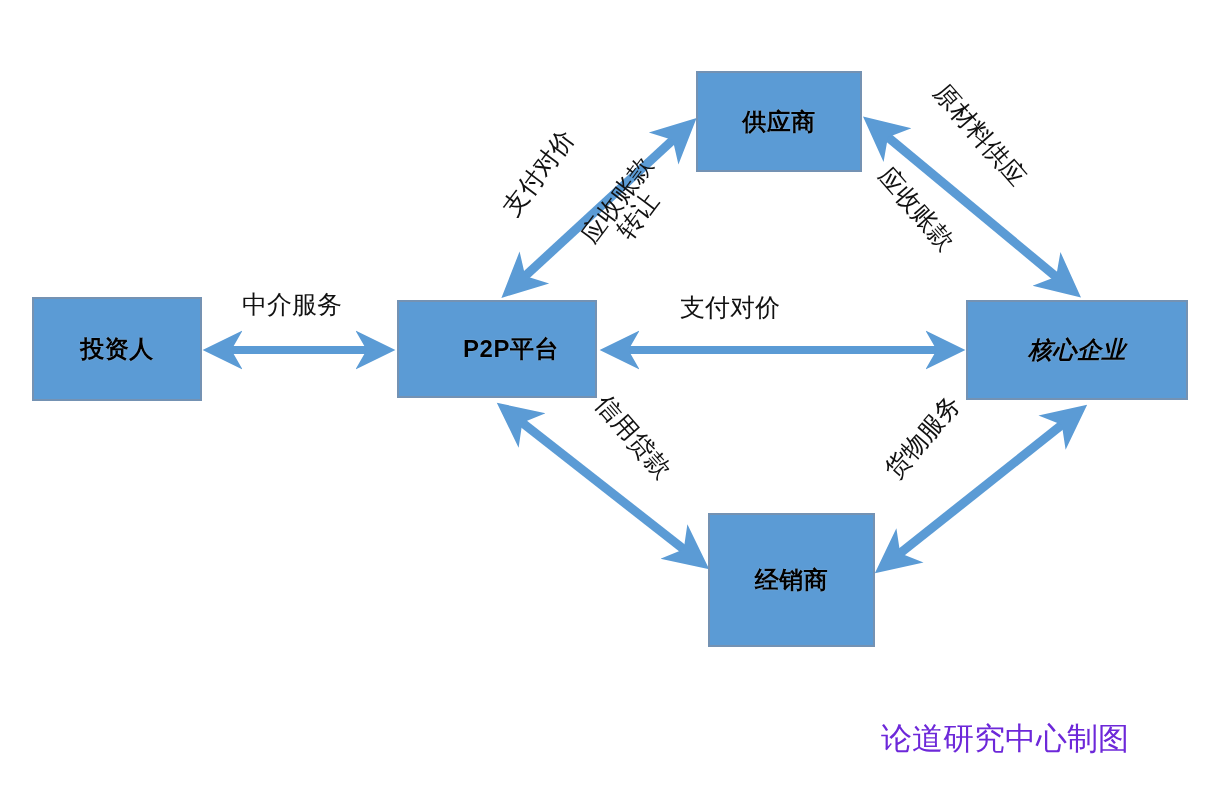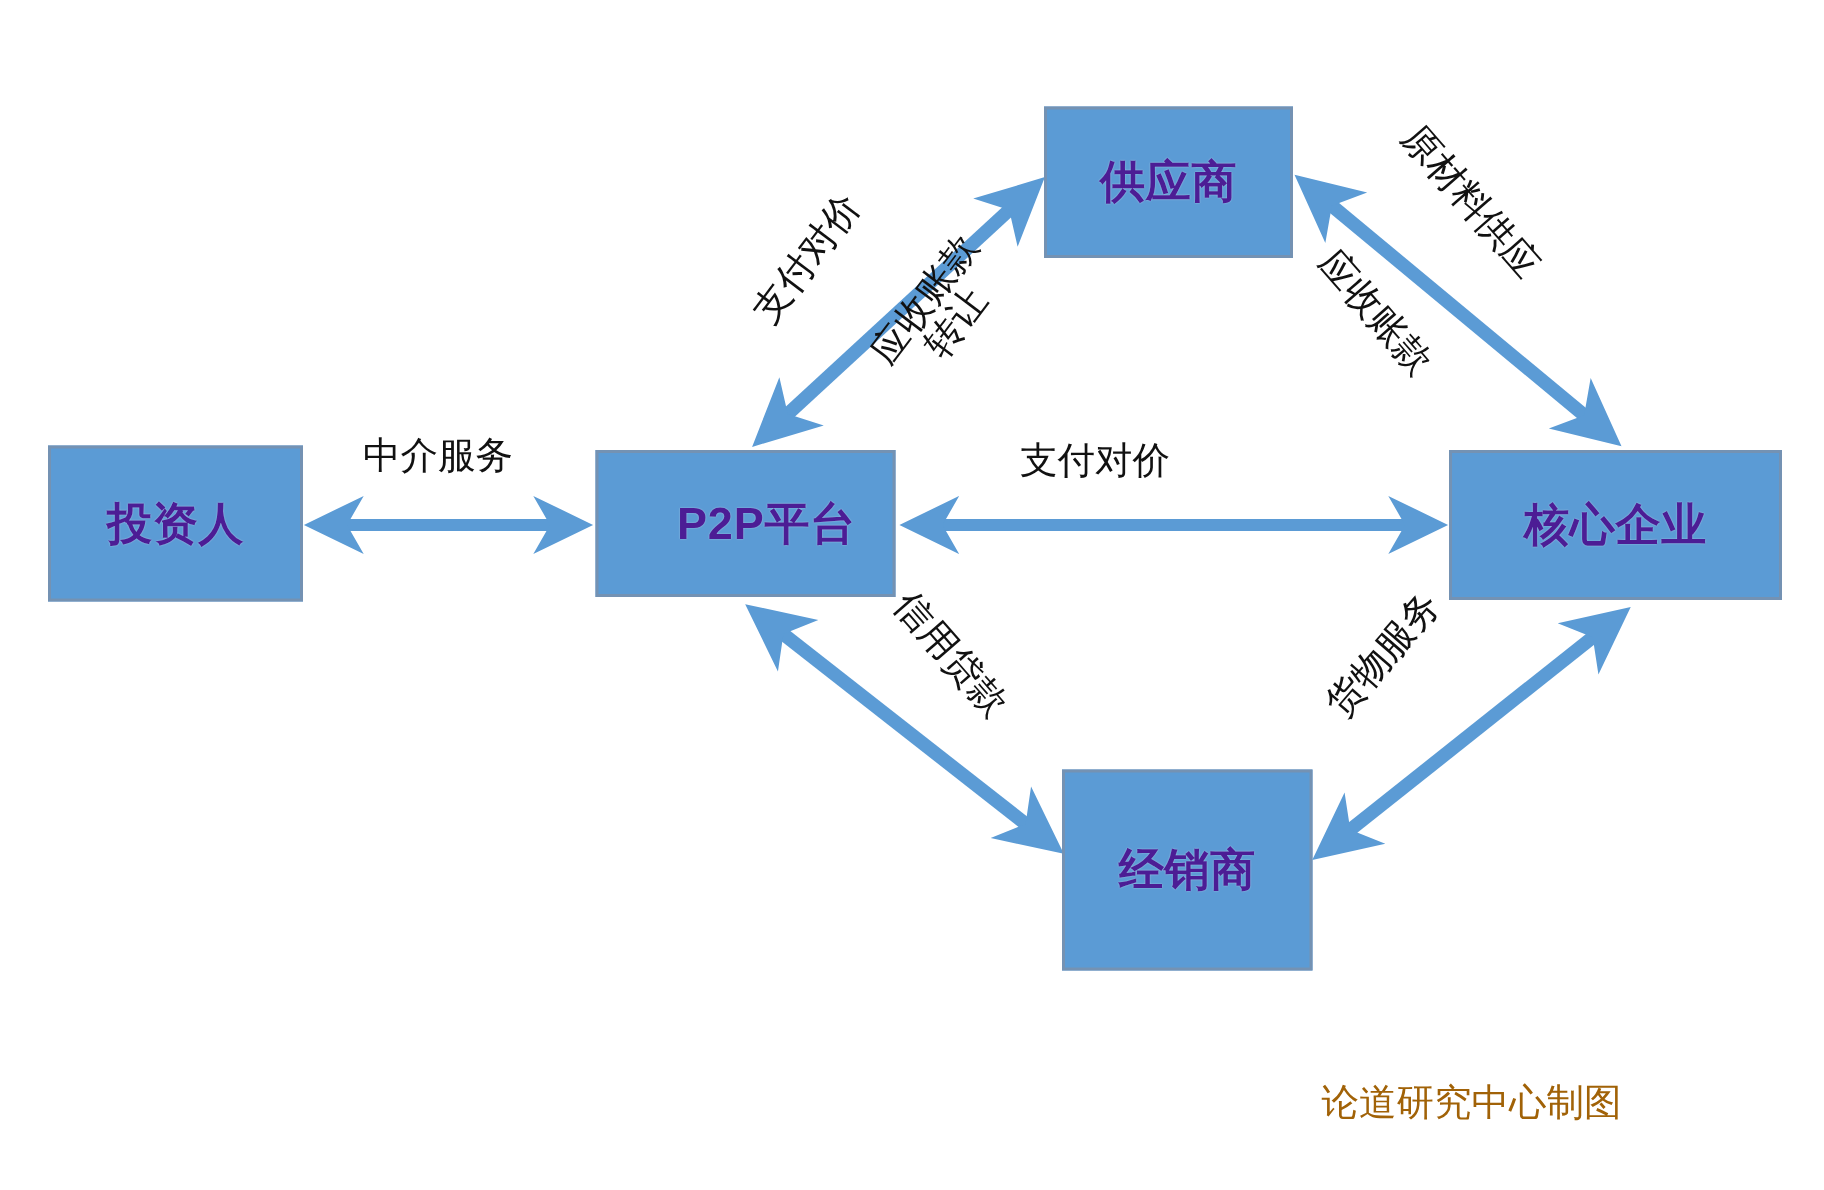--- a/index.html
+++ b/index.html
@@ -28,45 +28,45 @@
   .node {
     position: absolute;
     background: #5B9BD5;
     border: 2px solid #7492B3;
     box-sizing: border-box;
     display: flex;
     align-items: center;
     justify-content: center;
   }
   .node-label {
-    color: #4c1d95;
+    color: #000000;
     font-weight: bold;
-    font-size: 30px;
+    font-size: 24px;
     letter-spacing: 0.5px;
     white-space: nowrap;
     text-shadow: 0 0 1px rgba(255,255,255,0.6);
   }
   .edge-label {
     position: absolute;
     color: #111111;
     font-family: "Liberation Serif", "DejaVu Serif", serif;
     font-size: 25px;
     white-space: nowrap;
     line-height: 1.05;
     transform-origin: 50% 50%;
   }
   .edge-label.two-line {
     white-space: normal;
     text-align: center;
   }
   .footer-note {
     position: absolute;
-    color: #a16207;
+    color: #6d28d9;
     font-family: "Liberation Serif", "DejaVu Serif", serif;
-    font-size: 25px;
+    font-size: 31px;
     white-space: nowrap;
   }
 </style>
 </head>
 <body>
 
 <div id="canvas">
 
   <svg id="edges" viewBox="0 0 1216 793" xmlns="http://www.w3.org/2000/svg">
     <defs>
@@ -96,21 +96,21 @@
   </div>
 
   <div class="node" style="left:397px; top:300px; width:200px; height:98px;padding-left:28px;">
     <span class="node-label">P2P平台</span>
   </div>
 
   <div class="node" style="left:696px; top:71px; width:166px; height:101px;">
     <span class="node-label">供应商</span>
   </div>
 
-  <div class="node" style="left:966px; top:300px; width:222px; height:100px;">
+  <div class="node" style="left:966px; top:300px; width:222px; height:100px;font-style:italic;">
     <span class="node-label">核心企业</span>
   </div>
 
   <div class="node" style="left:708px; top:513px; width:167px; height:134px;">
     <span class="node-label">经销商</span>
   </div>
 
   <div class="edge-label" style="left:226px; top:292px;margin-left:16px;">中介服务</div>
 
   <div class="edge-label" style="left:489px; top:160px; transform: rotate(-53deg);">支付对价</div>

